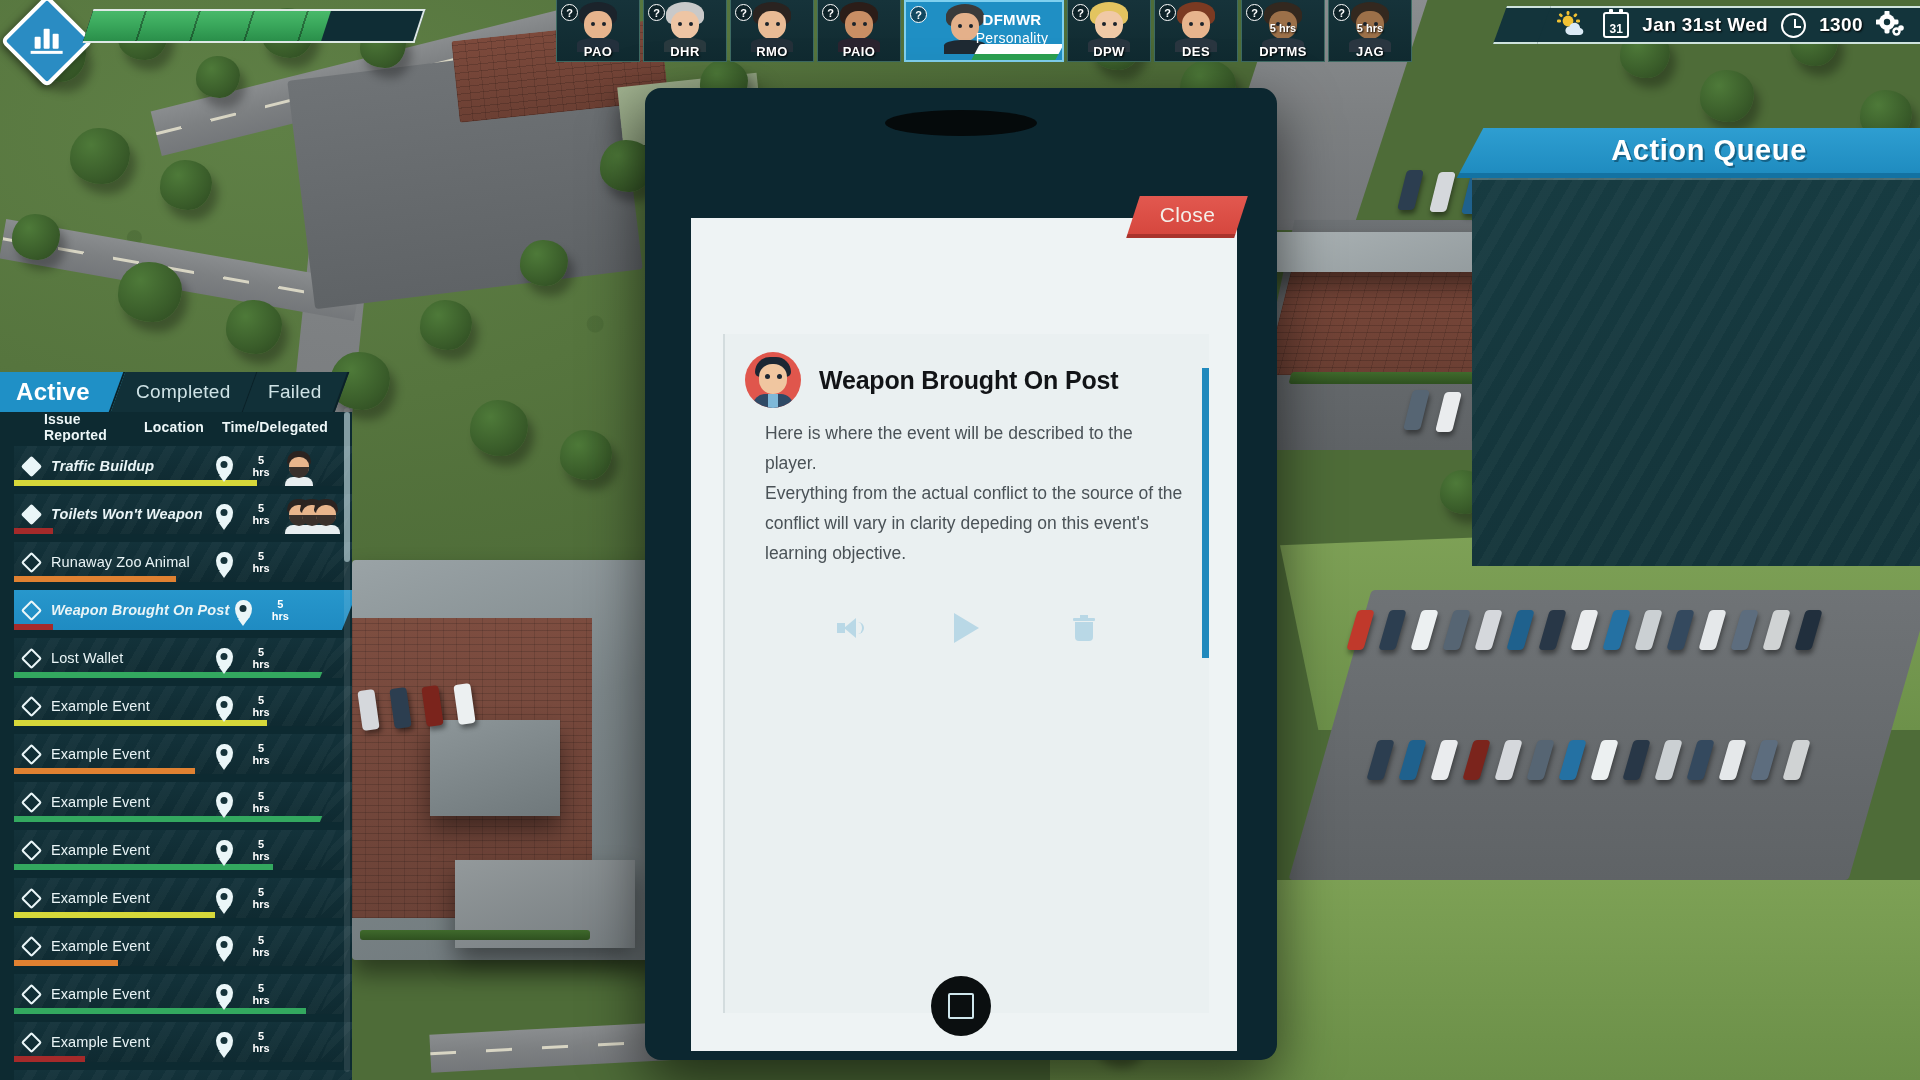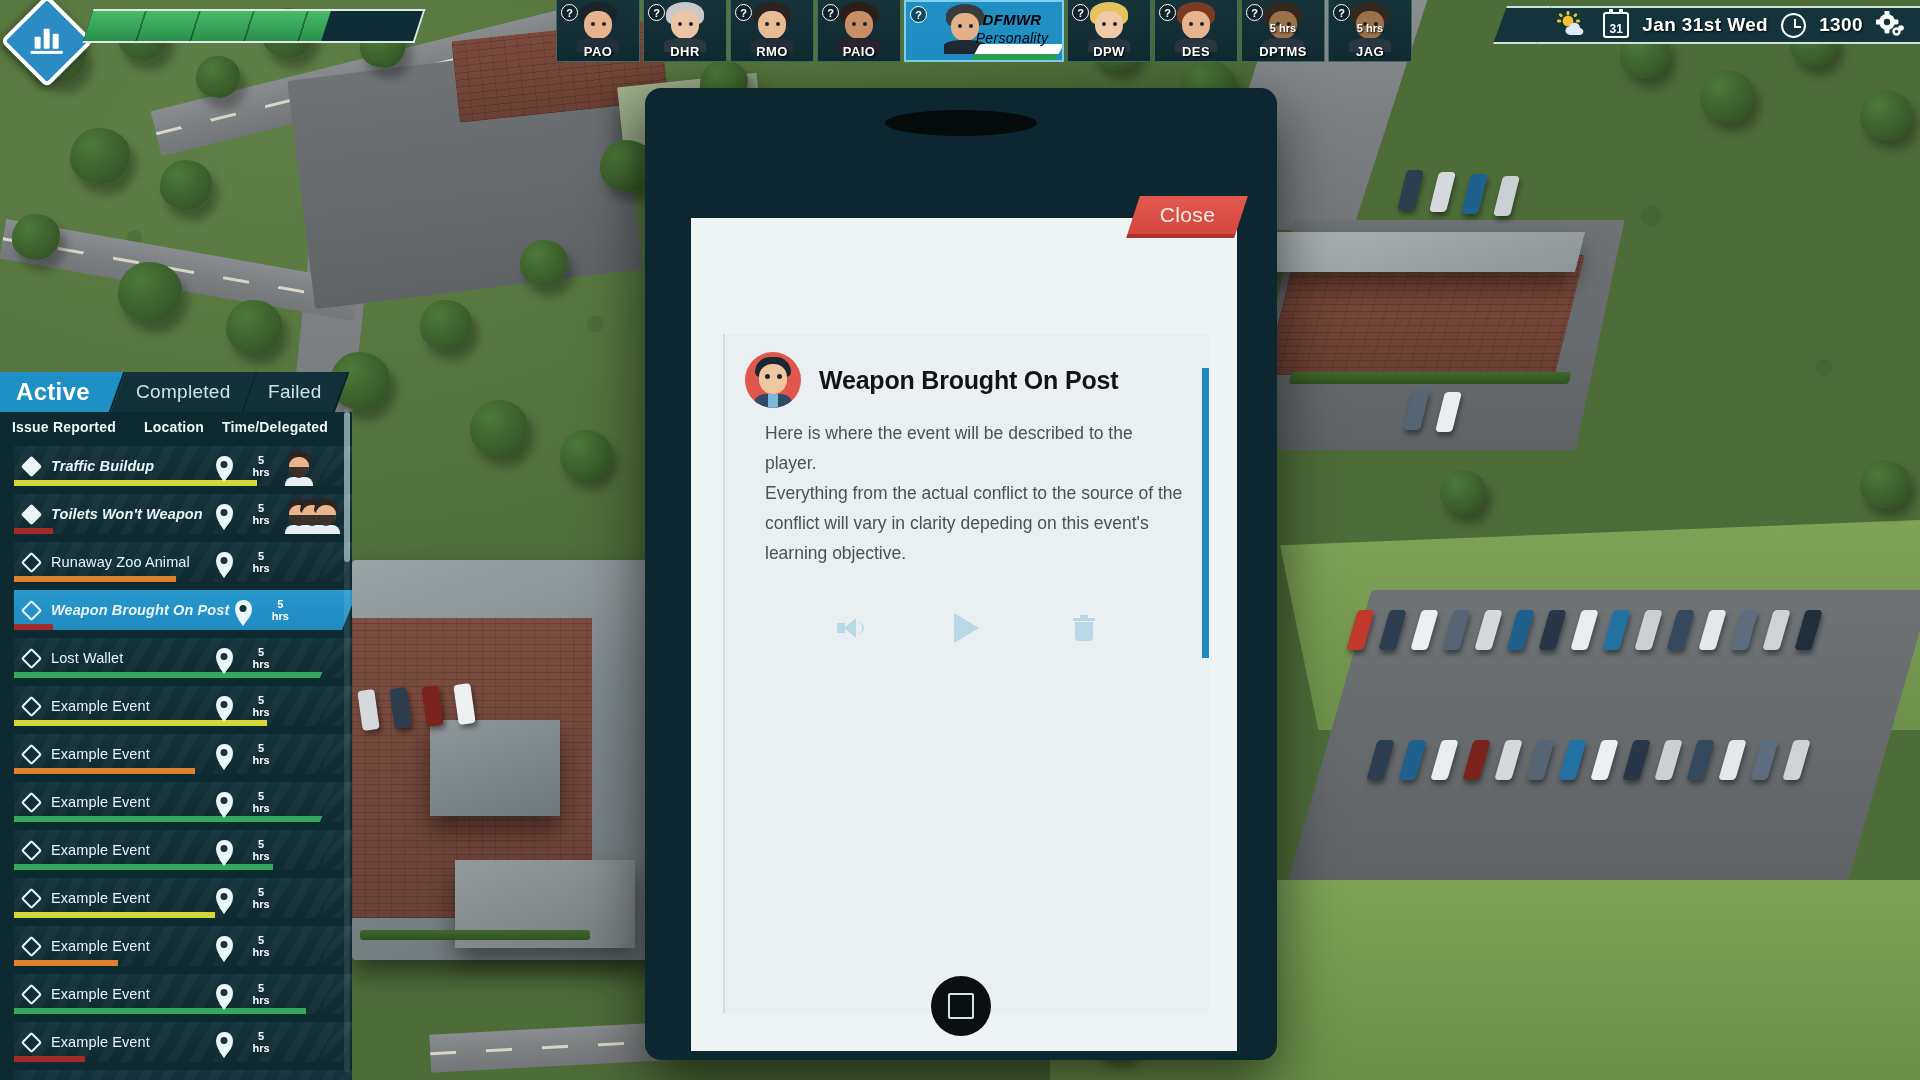--- a/index.html
+++ b/index.html
@@ -103,21 +103,21 @@
     border: 1.6px solid #fff; border-radius: 50%; color:#fff; font-size: 11px; font-weight:700;
     display:flex; align-items:center; justify-content:center; background: rgba(10,25,30,.6);
   }
   .advisor .hrs {
     position:absolute; z-index:4; left:50%; top:22px; transform:translateX(-50%);
     color:#fff; font-size:11px; font-weight:700; text-shadow: 1px 1px 2px #000; white-space:nowrap;
   }
   .advisor.selected { width: 160px; border: 2px solid #7fd0ef; background: #1f8fc4; }
   .advisor.selected .sel-text {
     position: absolute; right: 6px; top: 8px; z-index: 5; text-align: center; width: 88px;
-    color: #000000; font-size: 15px; font-weight: 700; line-height: 19px; letter-spacing: .3px; font-style: italic;
+    color: #ffffff; font-size: 15px; font-weight: 700; line-height: 19px; letter-spacing: .3px;
   }
   .advisor.selected .sel-sub { font-size: 14px; font-weight: 400; }
   .advisor.selected .flag {
     position:absolute; right: 4px; bottom: -6px; width: 84px; height: 22px; z-index: 4;
     background: linear-gradient(180deg,#ffffff 0 45%, #2a9d4f 45% 100%);
     transform: skewX(-28deg); border-radius:2px;
   }
   
   .f-hair { position:absolute; border-radius: 50% 50% 35% 35%; }
   .f-skin { position:absolute; border-radius: 45% 45% 48% 48%; }
@@ -579,21 +579,21 @@
           <span>Active</span>
         </div>
         <div class="tab">
           <span>Completed</span>
         </div>
         <div class="tab">
           <span>Failed</span>
         </div>
       </div>
     <div class="list-head">
-      <span style="width:126px; padding-left:12px;">Issue Reported</span>
+      <span style="width:126px; padding-left:44px;">Issue Reported</span>
       <span style="width:96px; text-align:center;">Location</span>
       <span style="flex:1; text-align:left;">Time/Delegated</span>
     </div>
     <div class="list-body" id="rowList">
         <div class="row">
           <div class="diamond filled"></div>
           <div class="title bold">Traffic Buildup</div>
           <div class="pin">
             <div class="pin-shape"></div>
           </div>
@@ -753,20 +753,26 @@
             <div class="pin-shape"></div>
           </div>
           <div class="hrs">5<br>hrs</div>
           <div class="avatars"></div>
         </div>
       </div>
     <div class="scrollbar-track"></div>
     <div class="scrollbar-thumb"></div>
   </div>
 
+  <div class="aq">
+    <div class="aq-header">
+      <div class="aq-title">Action Queue</div>
+    </div>
+    <div class="aq-body"></div>
+  </div>
 
   <div class="tablet">
     <div class="tablet-cam"></div>
 
     <div class="close-btn">
       <span>Close</span>
     </div>
 
     <div class="screen">
 

